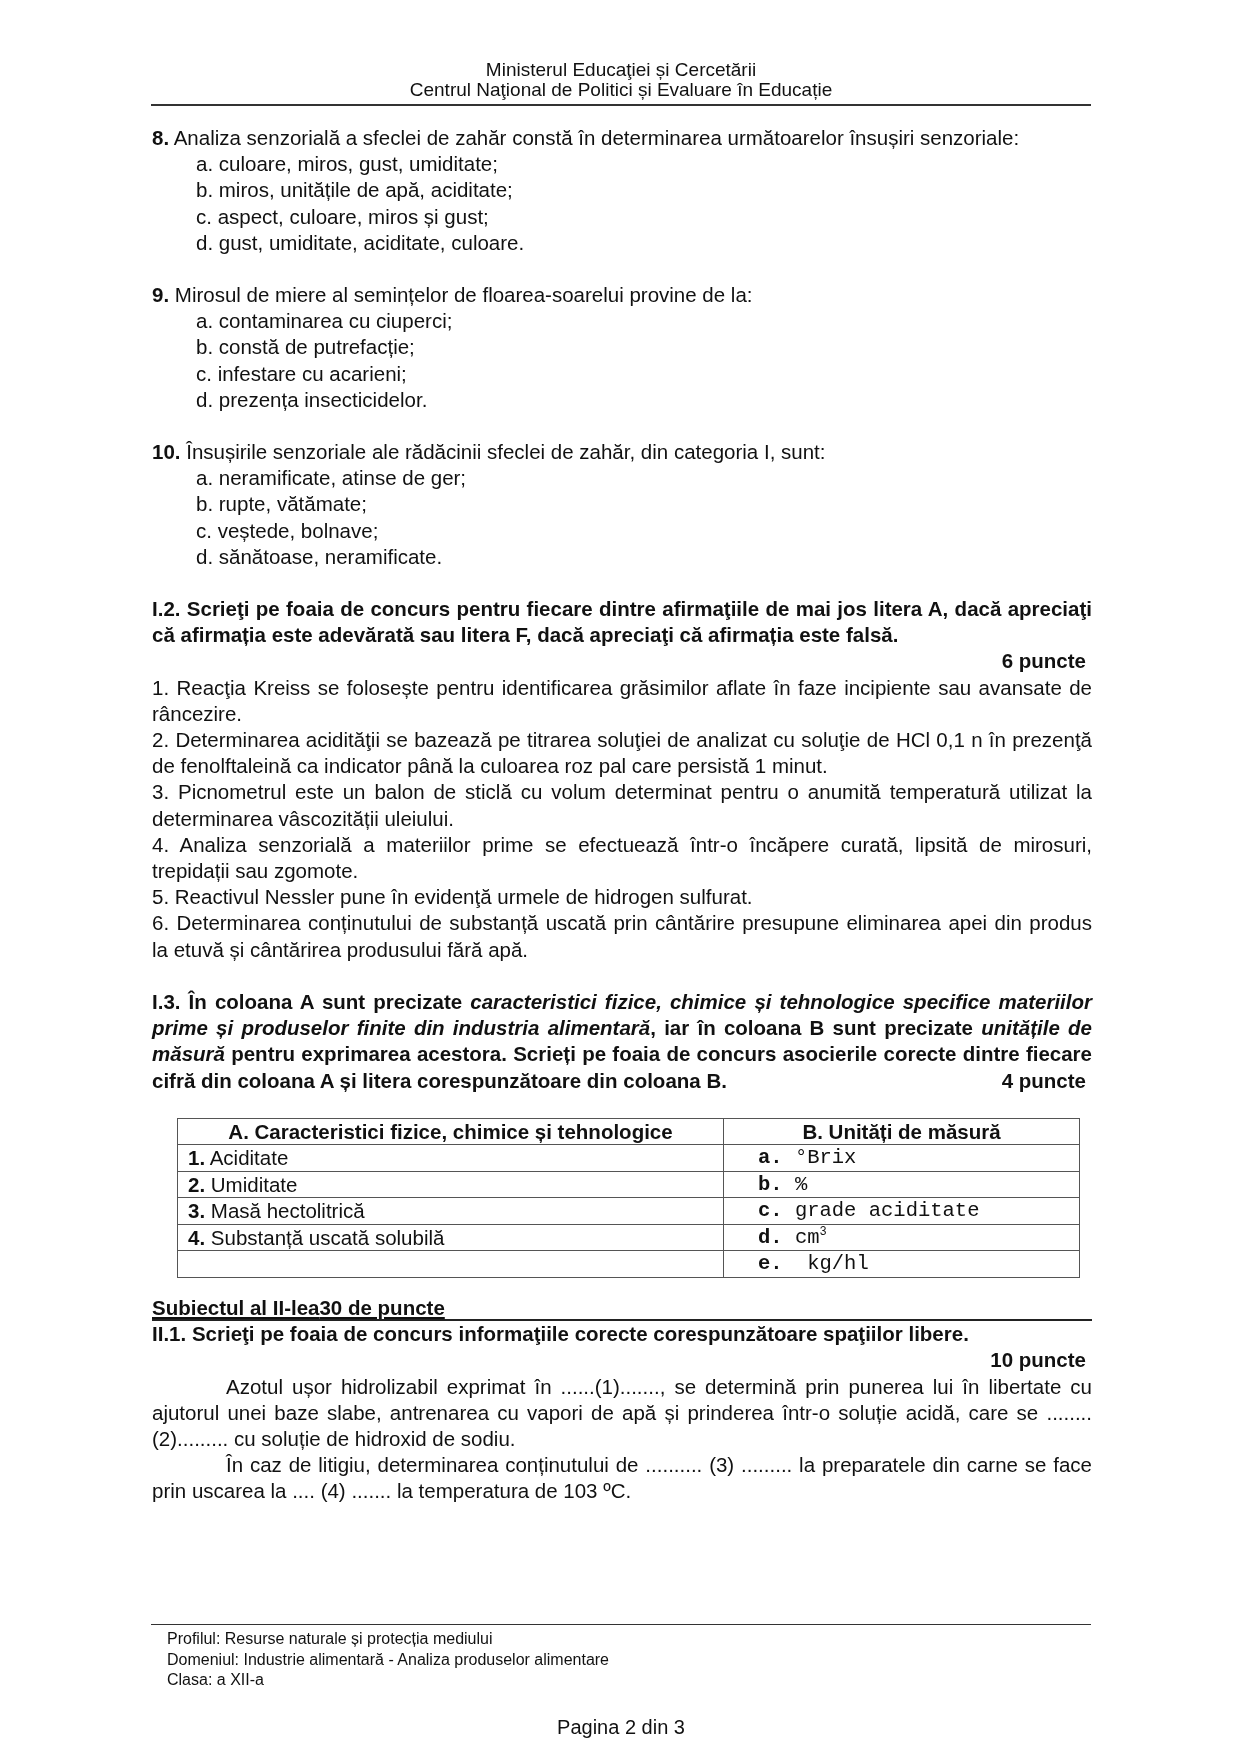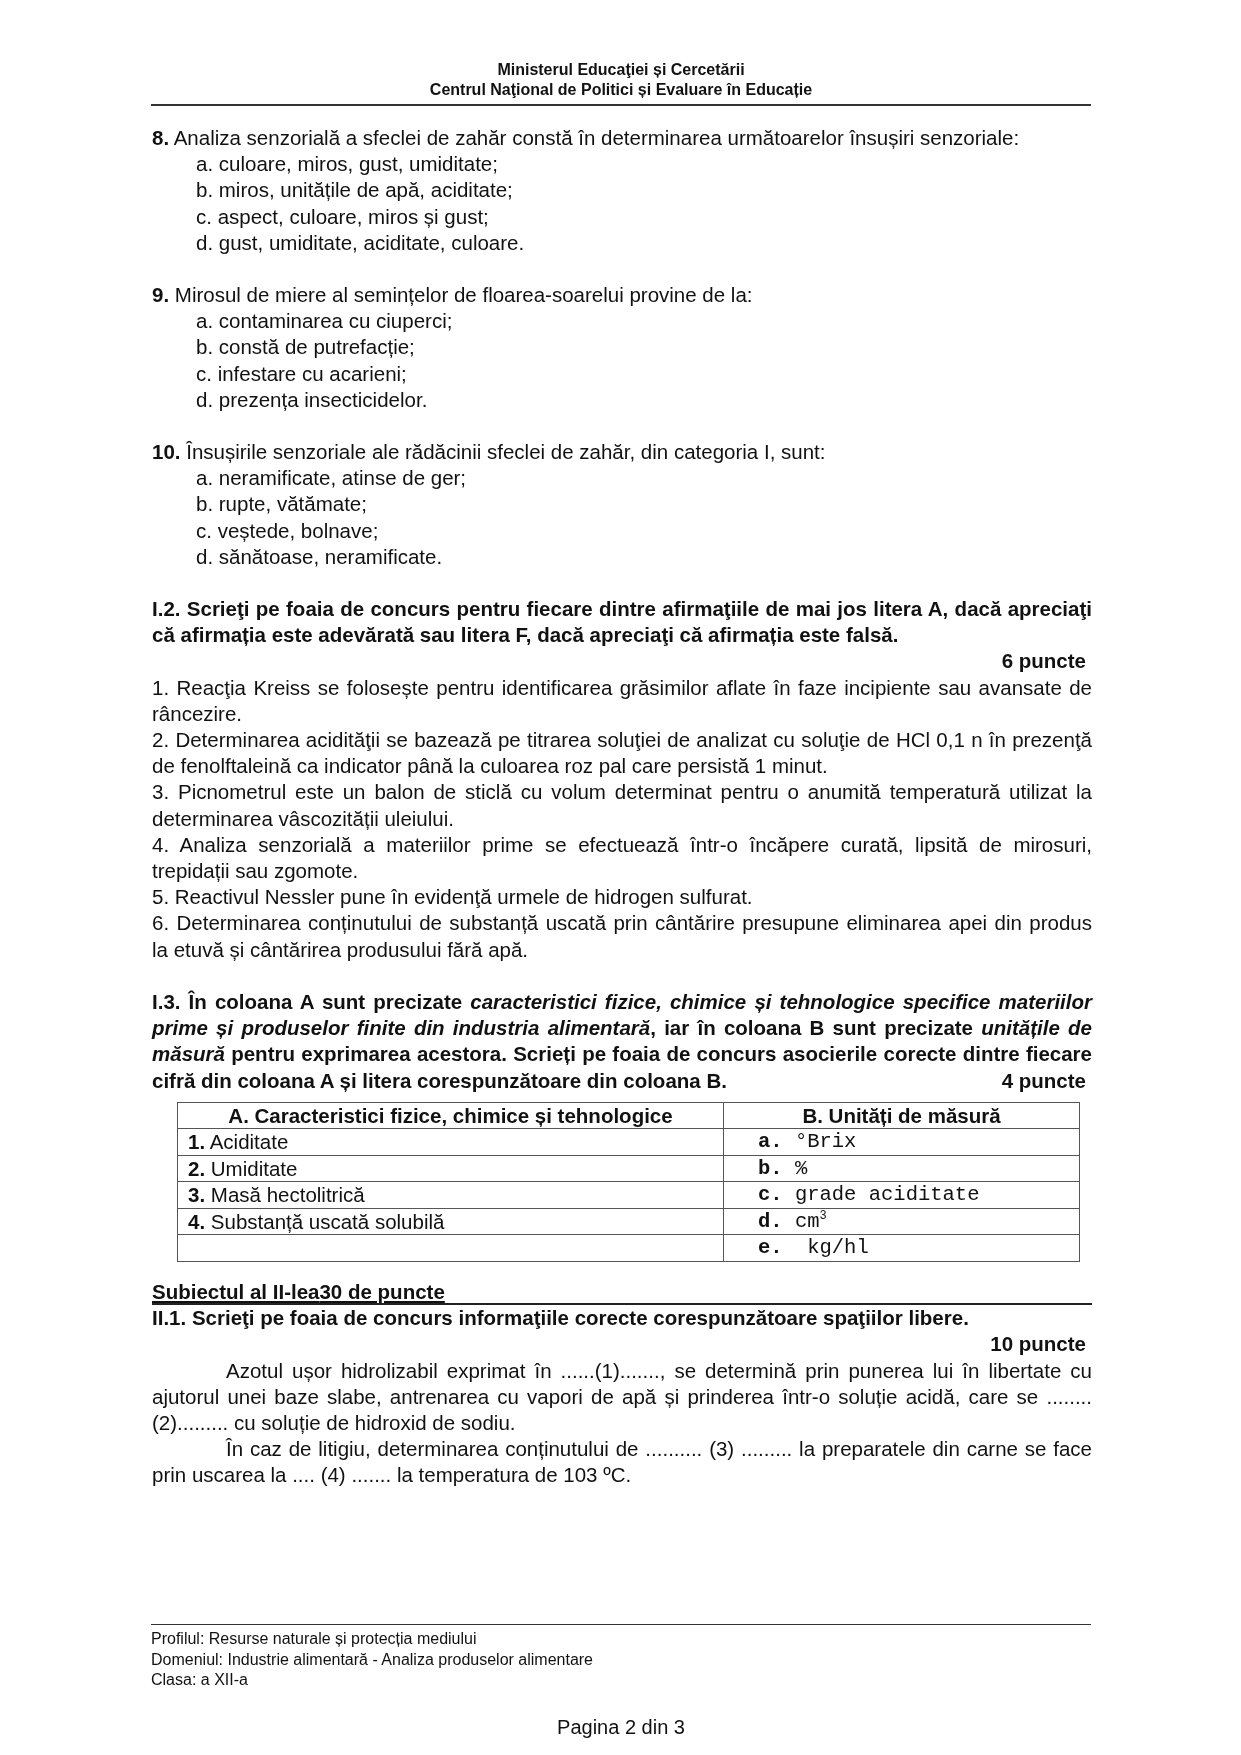--- a/index.html
+++ b/index.html
@@ -1,41 +1,41 @@
 <!DOCTYPE html>
 <html><head>
   <meta charset="utf-8">
   <style>
     html, body { margin: 0; padding: 0; background: #ffffff; }
     body { width: 1241px; height: 1755px; position: relative; overflow: hidden;
       font-family: "Liberation Sans", sans-serif; color: #111; }
     .page { position: absolute; left: 151px; top: 0; width: 940px; }
     .hdr { position: absolute; left: 0; top: 60px; width: 940px; text-align: center;
-      font-size: 16px; line-height: 20px; font-weight: bold; }
+      font-size: 19px; line-height: 20px; }
     .hdr-rule { position: absolute; left: 0; top: 104px; width: 940px; height: 0;
       border-top: 2px solid #333; }
     .body { position: absolute; left: 1px; top: 125px; width: 940px; font-size: 20.5px; line-height: 26.2px; }
     .q { margin: 0; }
     .just { text-align: justify; }
     .opt { padding-left: 44px; }
     .opt2 { padding-left: 44px; }
     .gap { height: 26px; }
     .b { font-weight: bold; }
     .right { text-align: right; padding-right: 6px; }
     .i { font-style: italic; }
-    table.assoc { border-collapse: collapse; width: 903px; margin: 8px 0 0 25px; font-size: 20.5px; }
+    table.assoc { border-collapse: collapse; width: 903px; margin: 24px 0 0 25px; font-size: 20.5px; }
     table.assoc td, table.assoc th { border: 1.5px solid #555; padding: 0 10px; height: 25.5px; line-height: 24px; }
     table.assoc th { font-weight: bold; text-align: center; }
     table.assoc td.colb { padding-left: 34px; font-family: Liberation Mono, monospace; }
     table.assoc col.a { width: 546px; }
     .subj { display: flex; font-weight: bold; text-decoration: underline; margin-top: 17px; }
     .subj-rule { border-top: 2px solid #222; margin-top: -2px; }
     .indent { text-indent: 74px; }
     .foot-rule { position: absolute; left: 0; top: 1624px; width: 940px; border-top: 1.5px solid #333; }
-    .foot { position: absolute; left: 0; top: 1629px; font-size: 16px; line-height: 20.5px; }
+    .foot { position: absolute; left: 16px; top: 1629px; font-size: 16px; line-height: 20.5px; }
     .pagenum { position: absolute; left: 0; top: 1716px; width: 940px; text-align: center; font-size: 20px; }
     sup { font-size: 12px; line-height: 0; }
   </style>
 </head>
 <body>
 
 <div class="page">
 
   <div class="hdr">
     <div>Ministerul Educaţiei și Cercetării</div>

